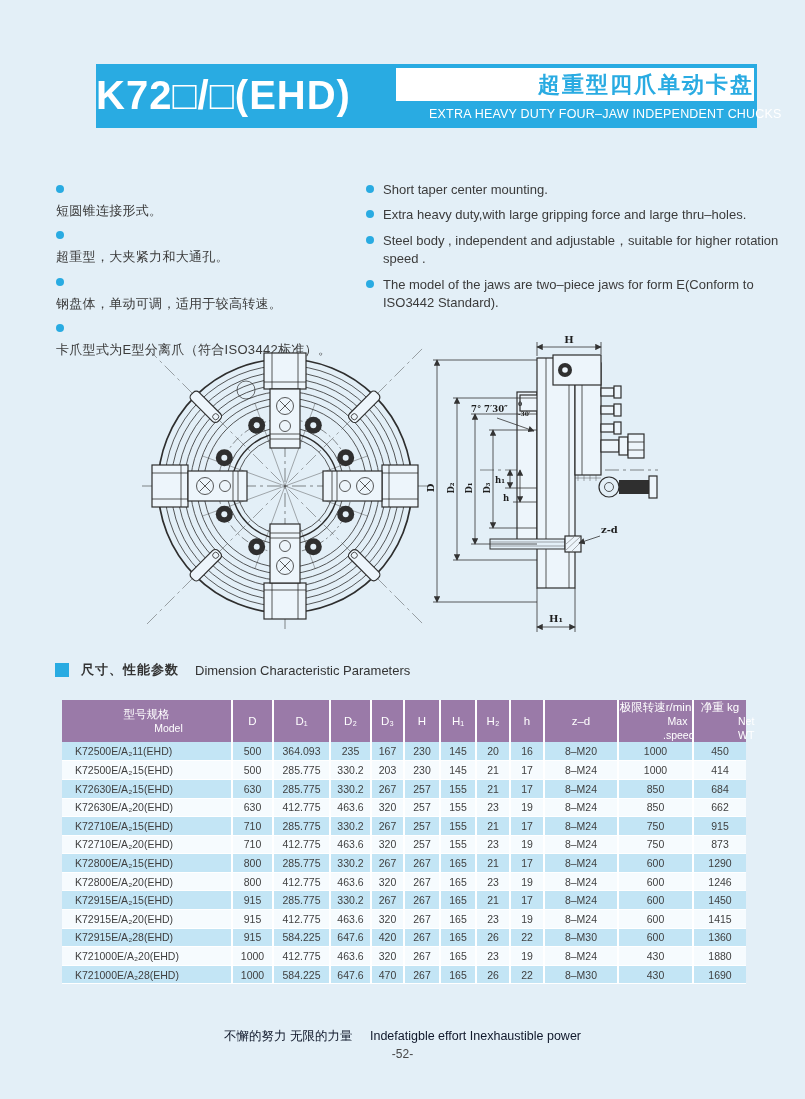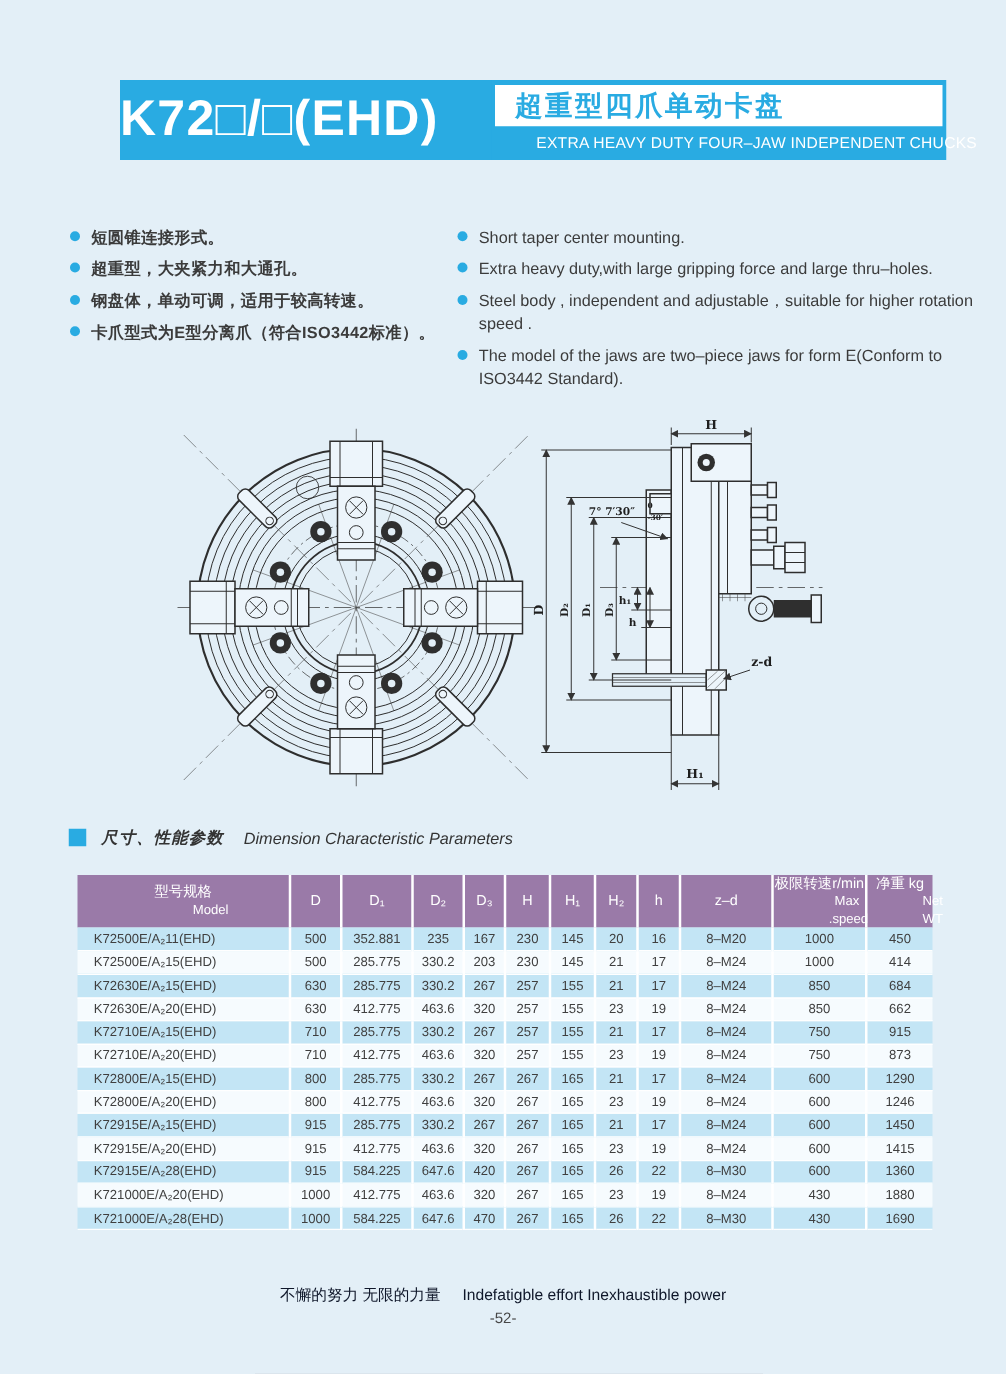--- a/index.html
+++ b/index.html
@@ -3,50 +3,50 @@
 <meta charset="utf-8">
 <style>
   html,body{margin:0;padding:0;background:#cfd8de;}
   .page{position:relative;width:805px;height:1099px;background:#e3eff7;overflow:hidden;
         font-family:"Liberation Sans","DejaVu Sans",sans-serif;}
 
   
   .banner-left{position:absolute;left:48px;top:64px;width:337px;height:64px;background:#29abe2;
     color:#ffffff;font-size:40px;font-weight:bold;line-height:62px;
     box-sizing:border-box;letter-spacing:1px;white-space:nowrap;margin-left:48px;}
-  .banner-right{position:absolute;left:393px;top:64px;width:364px;height:64px;background:#29abe2;}
+  .banner-right{position:absolute;left:393px;top:64px;width:364px;height:64px;background:#29abe2;text-align:right;}
   .banner-right .cn{position:absolute;left:3px;right:3px;top:4px;height:33px;background:#ffffff;
     color:#29abe2;font-size:22px;font-weight:bold;line-height:33px;padding-left:16px;letter-spacing:2px;}
   .banner-right .en{position:absolute;left:0;right:0;bottom:0;height:27px;color:#ffffff;
     font-size:12.5px;line-height:26px;padding-left:36px;letter-spacing:0.2px;font-weight:500;white-space:nowrap;}
 
   
   ul.features{list-style:none;margin:0;padding:0;position:absolute;top:181px;}
   ul.features.cn{left:56px;width:305px;}
   ul.features.en{left:366px;width:418px;}
   ul.features li{display:flex;gap:9px;margin-bottom:7px;font-size:13px;color:#3b3b3b;line-height:1.42;}
-  ul.features.cn li{font-weight:700;letter-spacing:0.3px;}
+  ul.features.cn li{font-weight:400;letter-spacing:0.3px;flex-direction:column;}
   .dot{flex:0 0 auto;width:8px;height:8px;border-radius:50%;background:#29abe2;margin-top:4px;}
 
   
   .front-view{position:absolute;left:140px;top:342px;}
   .side-view{position:absolute;left:425px;top:330px;}
   .ln{stroke:#2e2e2e;stroke-width:0.8;fill:none;}
   .lnb{stroke:#2e2e2e;stroke-width:1.7;fill:none;}
   .part{fill:#edf5fb;stroke:#2e2e2e;stroke-width:1.2;}
   .thin{stroke:#4a4a4a;stroke-width:0.45;fill:none;}
   .cl{stroke:#3a3a3a;stroke-width:0.6;fill:none;stroke-dasharray:14 4 3 4;}
   .dim{stroke:#333333;stroke-width:0.8;fill:none;}
   .dimtxt{font-family:"DejaVu Serif","Liberation Serif",serif;font-weight:bold;fill:#1e1e1e;font-size:10px;}
   .dimtxt.small{font-size:8.5px;}
   .dark{fill:#2f2f2f;stroke:none;}
 
   
   .section-title{position:absolute;left:55px;top:661px;display:flex;align-items:center;gap:12px;
-    font-size:13px;color:#333333;font-style:italic;}
+    font-size:13px;color:#333333;}
   .sq{width:14px;height:14px;background:#29abe2;}
   .st-cn{font-weight:700;letter-spacing:1px;}
   .st-en{margin-left:4px;}
 
   
   table.params{position:absolute;left:62px;top:700px;width:684px;border-collapse:collapse;table-layout:fixed;border-radius:25px;}
   table.params col.c0{width:170px}  table.params col.c1{width:41px}
   table.params col.c2{width:57px}   table.params col.c3{width:41px}
   table.params col.c4{width:33px}   table.params col.c5{width:36px}
   table.params col.c6{width:36px}   table.params col.c7{width:34px}
@@ -365,21 +365,21 @@
           <th>
             <div>净重  kg</div>
             <div class="h2">Net WT</div>
           </th>
         </tr>
     </thead>
     <tbody>
         <tr class="odd">
           <td class="model">K72500E/A₂11(EHD)</td>
           <td>500</td>
-          <td>352.881</td>
+          <td>364.093</td>
           <td>235</td>
           <td>167</td>
           <td>230</td>
           <td>145</td>
           <td>20</td>
           <td>16</td>
           <td>8–M20</td>
           <td>1000</td>
           <td>450</td>
         </tr>

